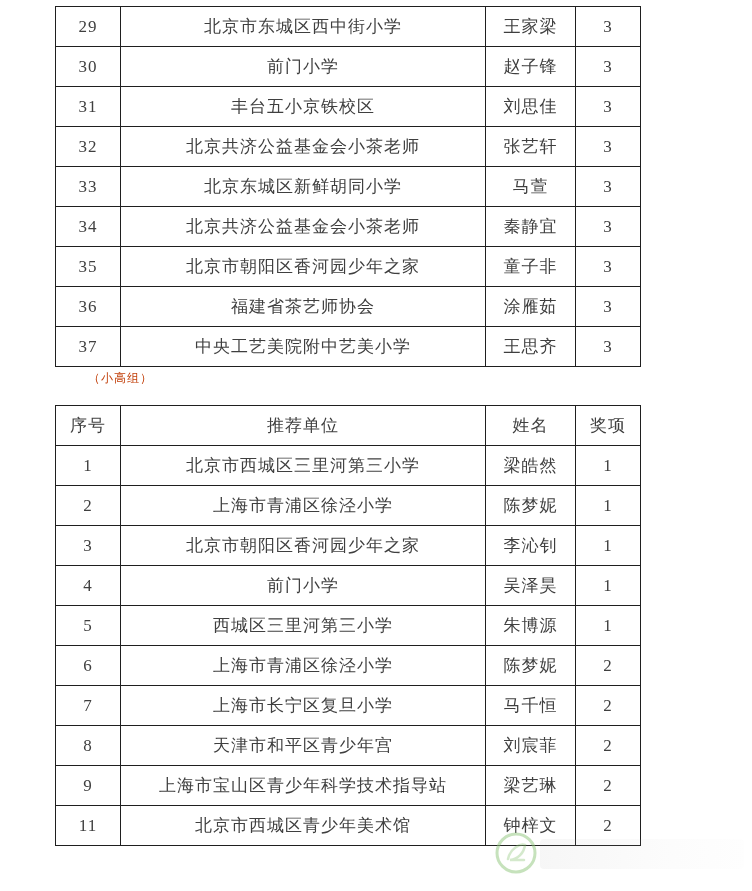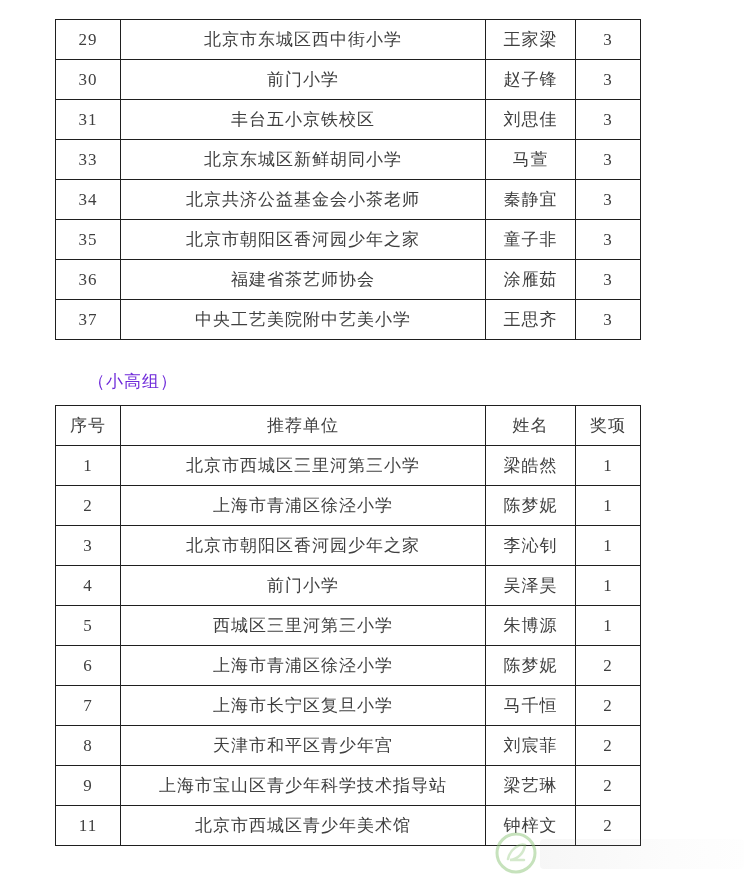--- a/index.html
+++ b/index.html
@@ -12,21 +12,21 @@
     color: #3f3f3f;
     overflow: hidden;
   }
   table.award-table {
     position: absolute;
     left: 55px;
     border-collapse: collapse;
     table-layout: fixed;
     width: 585px;
   }
-  table.table-a { top: 6px; margin-top: 13px; }
+  table.table-a { top: 6px; }
   table.table-b { top: 405px; border-radius: 29px; }
   .award-table td, .award-table th {
     border: 1px solid #1f1f1f;
     height: 39px;
     padding: 0 2px;
     text-align: center;
     vertical-align: middle;
     font-size: 17px;
     font-weight: normal;
     letter-spacing: 1px;
@@ -34,23 +34,23 @@
     white-space: nowrap;
   }
   col.c-index { width: 65px; }
   col.c-unit  { width: 365px; }
   col.c-name  { width: 90px; }
   col.c-award { width: 65px; }
   .section-label {
     position: absolute;
     left: 88px;
     top: 370px;
-    font-size: 17px;
+    font-size: 12px;
     letter-spacing: 1px;
-    color: #6d28d9;
+    color: #c2410c;
   }
   .watermark {
     position: absolute;
     left: 494px;
     top: 831px;
     width: 44px;
     height: 44px;
     pointer-events: none;
   }
   .watermark svg { display: block; }
@@ -87,20 +87,26 @@
         <tr>
           <td>30</td>
           <td>前门小学</td>
           <td>赵子锋</td>
           <td>3</td>
         </tr>
         <tr>
           <td>31</td>
           <td>丰台五小京铁校区</td>
           <td>刘思佳</td>
+          <td>3</td>
+        </tr>
+        <tr>
+          <td>32</td>
+          <td>北京共济公益基金会小茶老师</td>
+          <td>张艺轩</td>
           <td>3</td>
         </tr>
         <tr>
           <td>33</td>
           <td>北京东城区新鲜胡同小学</td>
           <td>马萱</td>
           <td>3</td>
         </tr>
         <tr>
           <td>34</td>

